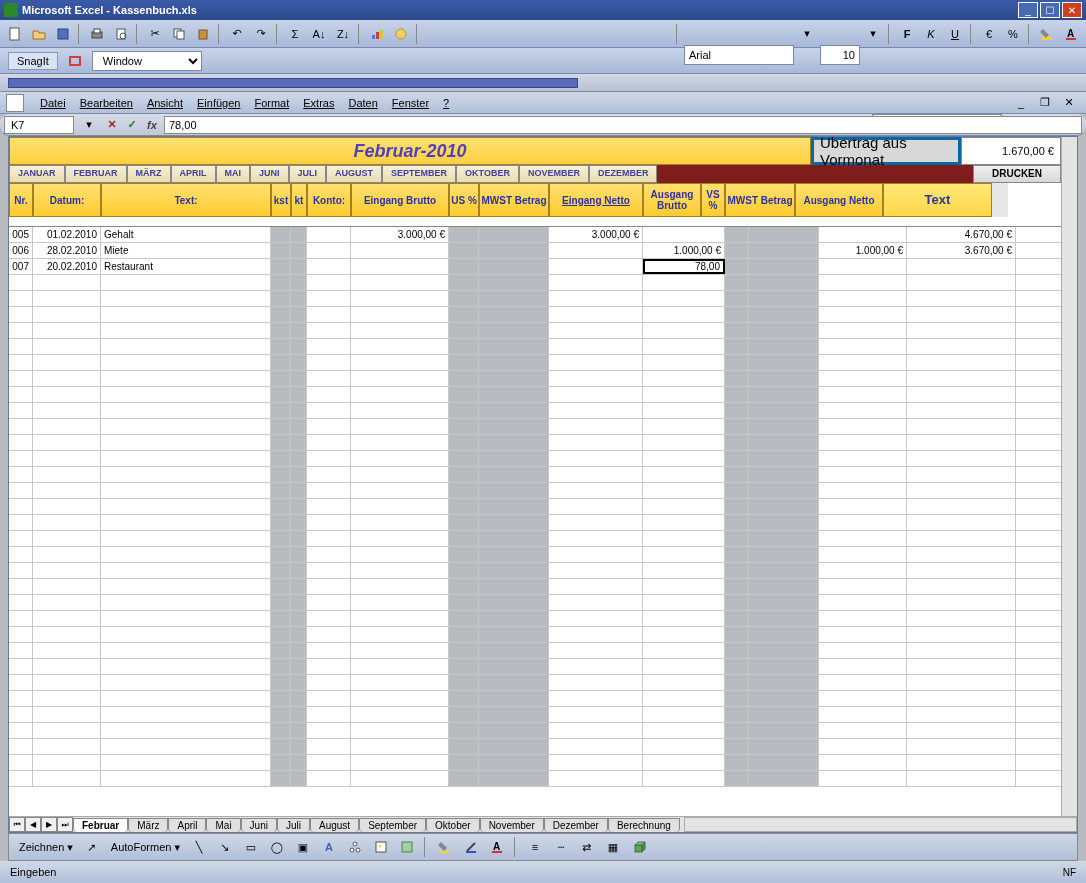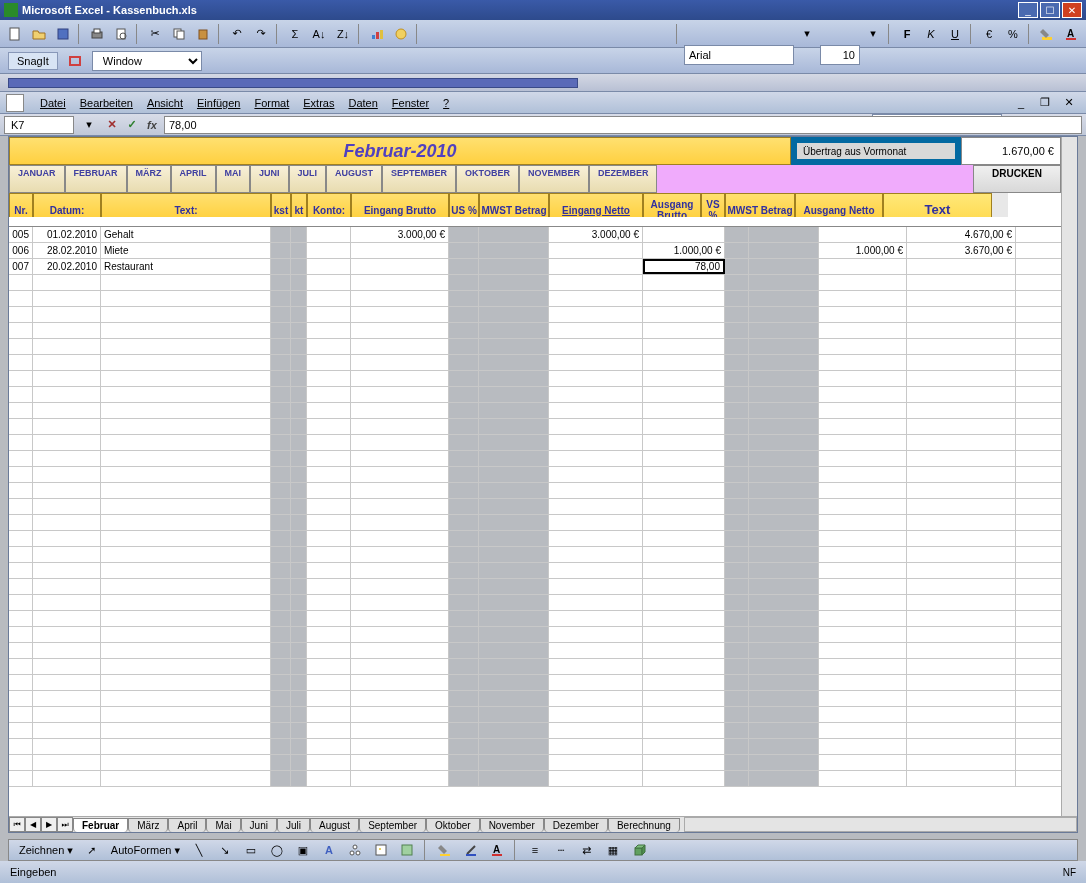--- a/index.html
+++ b/index.html
@@ -27,36 +27,36 @@
 
 .ruler-area { height: 18px; background: linear-gradient(#d4d8e4,#b8c0d4); border-bottom: 1px solid #7a8aa8; position: relative; }
 .ruler-bar { position: absolute; left: 8px; top: 4px; width: 570px; height: 10px; background: #5a6ab8; border: 1px solid #3a4a88; }
 
 .menubar { height: 22px; background: linear-gradient(#d0d8e8,#b0c0d8); border-bottom: 1px solid #7a8aa8; display: flex; align-items: center; padding: 0 6px; gap: 2px; }
 .menu-icon { width: 18px; height: 18px; background: #fff; border: 1px solid #888; margin-right: 8px; }
 .menu-item { padding: 2px 6px; font-size: 11px; cursor: pointer; text-decoration: underline; }
 .help-box { margin-left: auto; color: #888; font-size: 10px; padding: 0 8px; }
 .doc-btns { display: flex; gap: 2px; margin-left: 6px; }
 
-.formula-bar { height: 22px; background: linear-gradient(#d8dce8,#c0c8d8); border-bottom: 1px solid #7a8aa8; display: flex; align-items: center; padding: 0 4px; gap: 4px; }
+.formula-bar { height: 22px; background: linear-gradient(#d8dce8,#c0c8d8); border-bottom: 1px solid #7a8aa8; display: flex; align-items: center; padding: 0 4px; gap: 4px; border-radius: 9px; }
 .cell-ref { background: #fff; border: 1px solid #888; width: 70px; height: 18px; padding: 0 6px; font-size: 11px; display: flex; align-items: center; }
 .fb-btn { width: 16px; height: 16px; display: flex; align-items: center; justify-content: center; cursor: pointer; color: #555; font-weight: bold; }
 .fb-btn.cancel { color: #a03030; }
 .fb-btn.ok { color: #308030; }
 .fb-btn.fx { color: #444; font-style: italic; }
 .formula-input { flex: 1; background: #fff; border: 1px solid #888; height: 18px; padding: 0 4px; font-size: 11px; }
 
 .sheet-area { position: absolute; left: 8px; right: 8px; top: 136px; bottom: 50px; background: #fff; border: 1px solid #6a7a98; overflow: hidden; }
 .sheet-title-row { height: 28px; display: flex; }
 .sheet-title { flex: 1; background: linear-gradient(#ffe070,#ffd040); border: 1px solid #a08020; display: flex; align-items: center; justify-content: center; font-size: 18px; font-weight: bold; font-style: italic; color: #5040c0; }
-.uebertrag-lbl { width: 170px; background: #d8d8d8; border: 6px solid #0369a1; display: flex; align-items: center; padding: 0 6px; font-size: 10px; }
+.uebertrag-lbl { width: 150px; background: #d8d8d8; border: 3px solid #0369a1; display: flex; align-items: center; padding: 0 6px; font-size: 15px; }
 .uebertrag-val { width: 100px; background: #fff; border: 1px solid #888; display: flex; align-items: center; justify-content: flex-end; padding: 0 6px; font-size: 11px; }
 .scroll-col { width: 16px; background: #e8e8e8; border-left: 1px solid #aaa; }
 
-.month-tabs { height: 28px; display: flex; background: #f0abfc; }
+.month-tabs { height: 18px; display: flex; background: #7f1d1d; }
 .month-tab { flex: 0 0 auto; padding: 2px 8px; font-size: 9px; font-weight: bold; border: 1px solid #888; background: linear-gradient(#f8f0d8,#e8dcb0); cursor: pointer; color: #4040a0; }
 .drucken-btn { margin-left: auto; padding: 2px 18px; font-size: 10px; font-weight: bold; border: 1px solid #888; background: linear-gradient(#f0f0f0,#d8d8d8); cursor: pointer; }
 
 .col-headers { display: flex; height: 34px; }
 .ch { background: linear-gradient(#ffe070,#ffcc30); border: 1px solid #a08020; display: flex; align-items: center; justify-content: center; font-size: 10px; font-weight: bold; color: #3030a0; text-align: center; line-height: 1.1; }
 .ch-nr { width: 24px; }
 .ch-datum { width: 68px; }
 .ch-text { width: 170px; }
 .ch-kst { width: 20px; }
 .ch-kt { width: 16px; }
@@ -92,21 +92,21 @@
 .c-ausgang-netto { width: 88px; justify-content: flex-end; }
 .c-saldo { width: 109px; justify-content: flex-end; }
 
 .scroll-v { position: absolute; right: 0; top: 0; bottom: 16px; width: 16px; background: #e4e4e4; border-left: 1px solid #aaa; }
 .scroll-h { position: absolute; left: 0; right: 0; bottom: 0; height: 16px; background: #e4e4e4; border-top: 1px solid #aaa; display: flex; align-items: center; }
 .sheet-nav-btn { width: 16px; height: 15px; border: 1px solid #888; background: #f0f0f0; display: flex; align-items: center; justify-content: center; font-size: 8px; cursor: pointer; }
 .sheet-tab { padding: 1px 8px; font-size: 10px; border: 1px solid #888; background: #e0e0e0; cursor: pointer; border-bottom: none; border-radius: 0 0 4px 4px; }
 .sheet-tab.active { background: #fff; font-weight: bold; }
 .h-scroll-track { flex: 1; margin-left: 4px; background: #e4e4e4; height: 15px; border: 1px solid #aaa; position: relative; }
 
-.bottom-toolbar { position: absolute; left: 8px; right: 8px; bottom: 22px; height: 22px; background: linear-gradient(#d0d8e8,#b0c0d8); border: 1px solid #888; display: flex; align-items: center; padding: 0 6px; gap: 4px; font-size: 11px; }
+.bottom-toolbar { position: absolute; left: 8px; right: 8px; bottom: 22px; height: 28px; background: linear-gradient(#d0d8e8,#b0c0d8); border: 1px solid #888; display: flex; align-items: center; padding: 0 6px; gap: 4px; font-size: 11px; }
 .draw-label { padding: 0 4px; }
 .autoformen { padding: 0 4px; cursor: pointer; }
 
 .statusbar { position: absolute; left: 0; right: 0; bottom: 0; height: 22px; background: linear-gradient(#d0d8e8,#b0c0d8); display: flex; align-items: center; padding: 0 10px; font-size: 11px; }
 .status-right { margin-left: auto; font-size: 10px; }
 
 svg { display: block; }
 </style>
 </head>
 <body>

